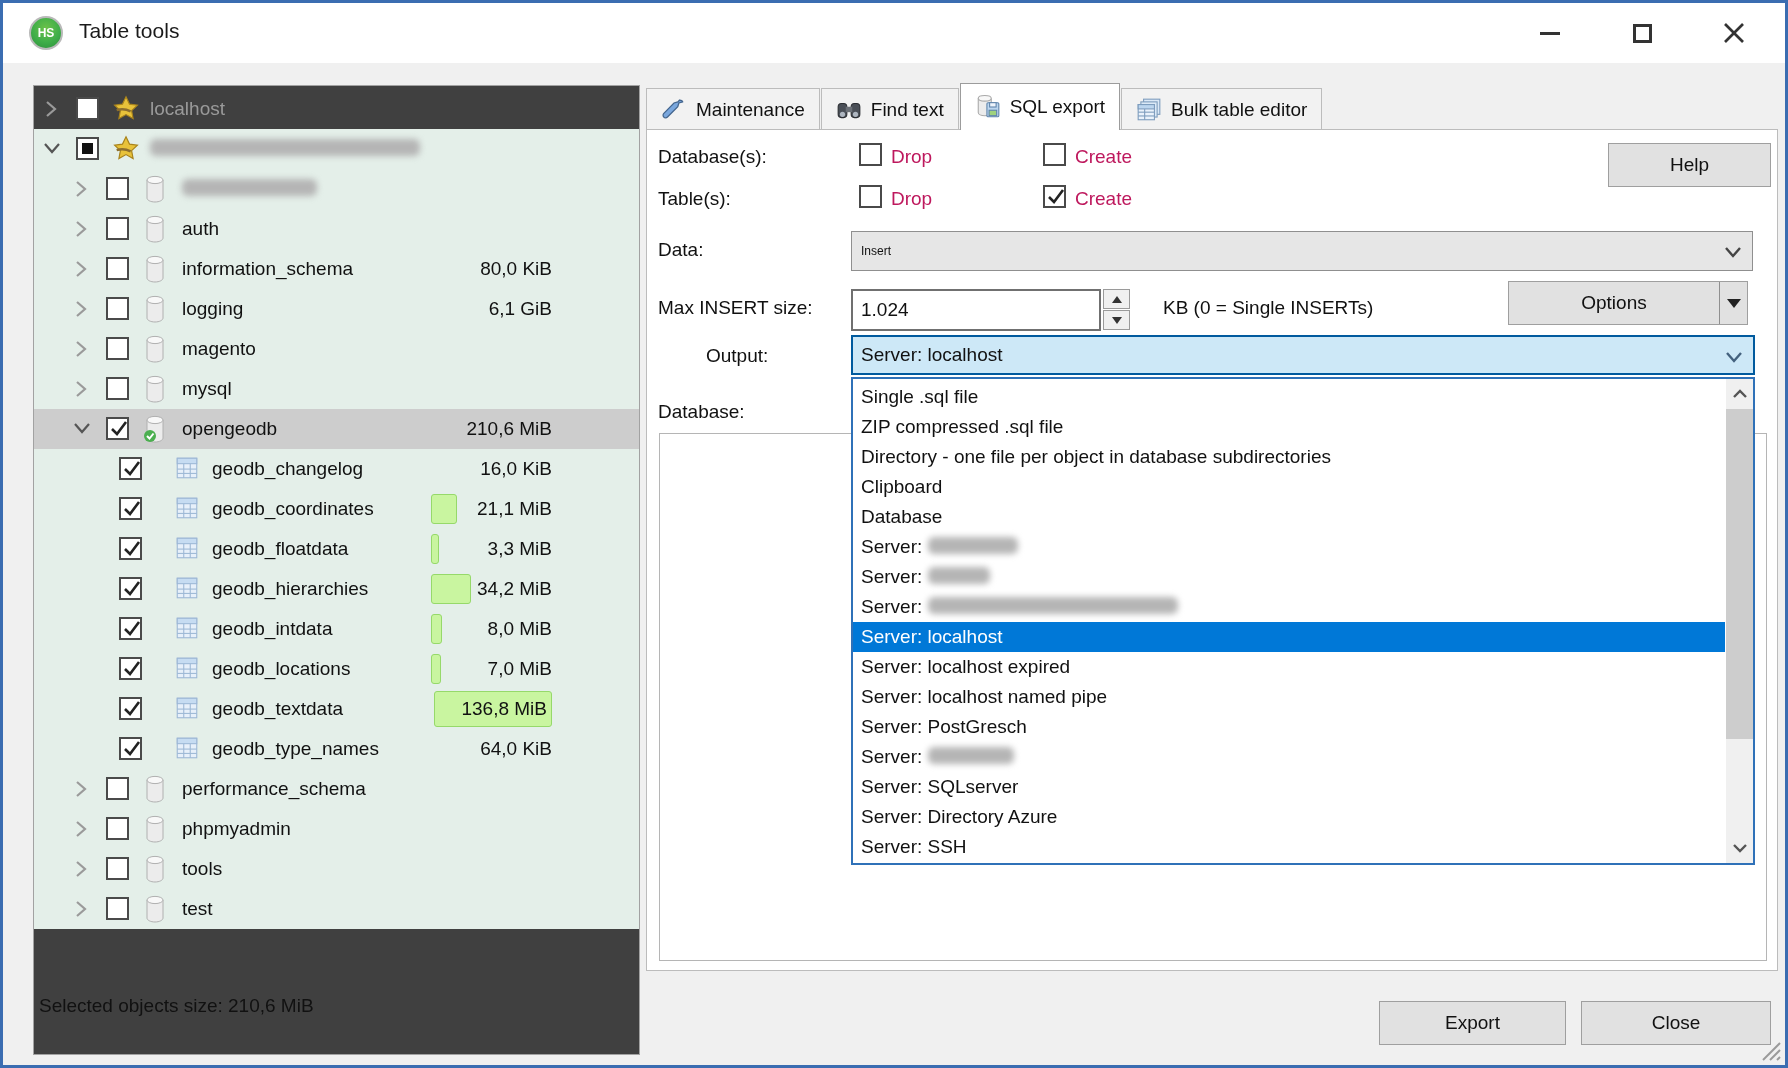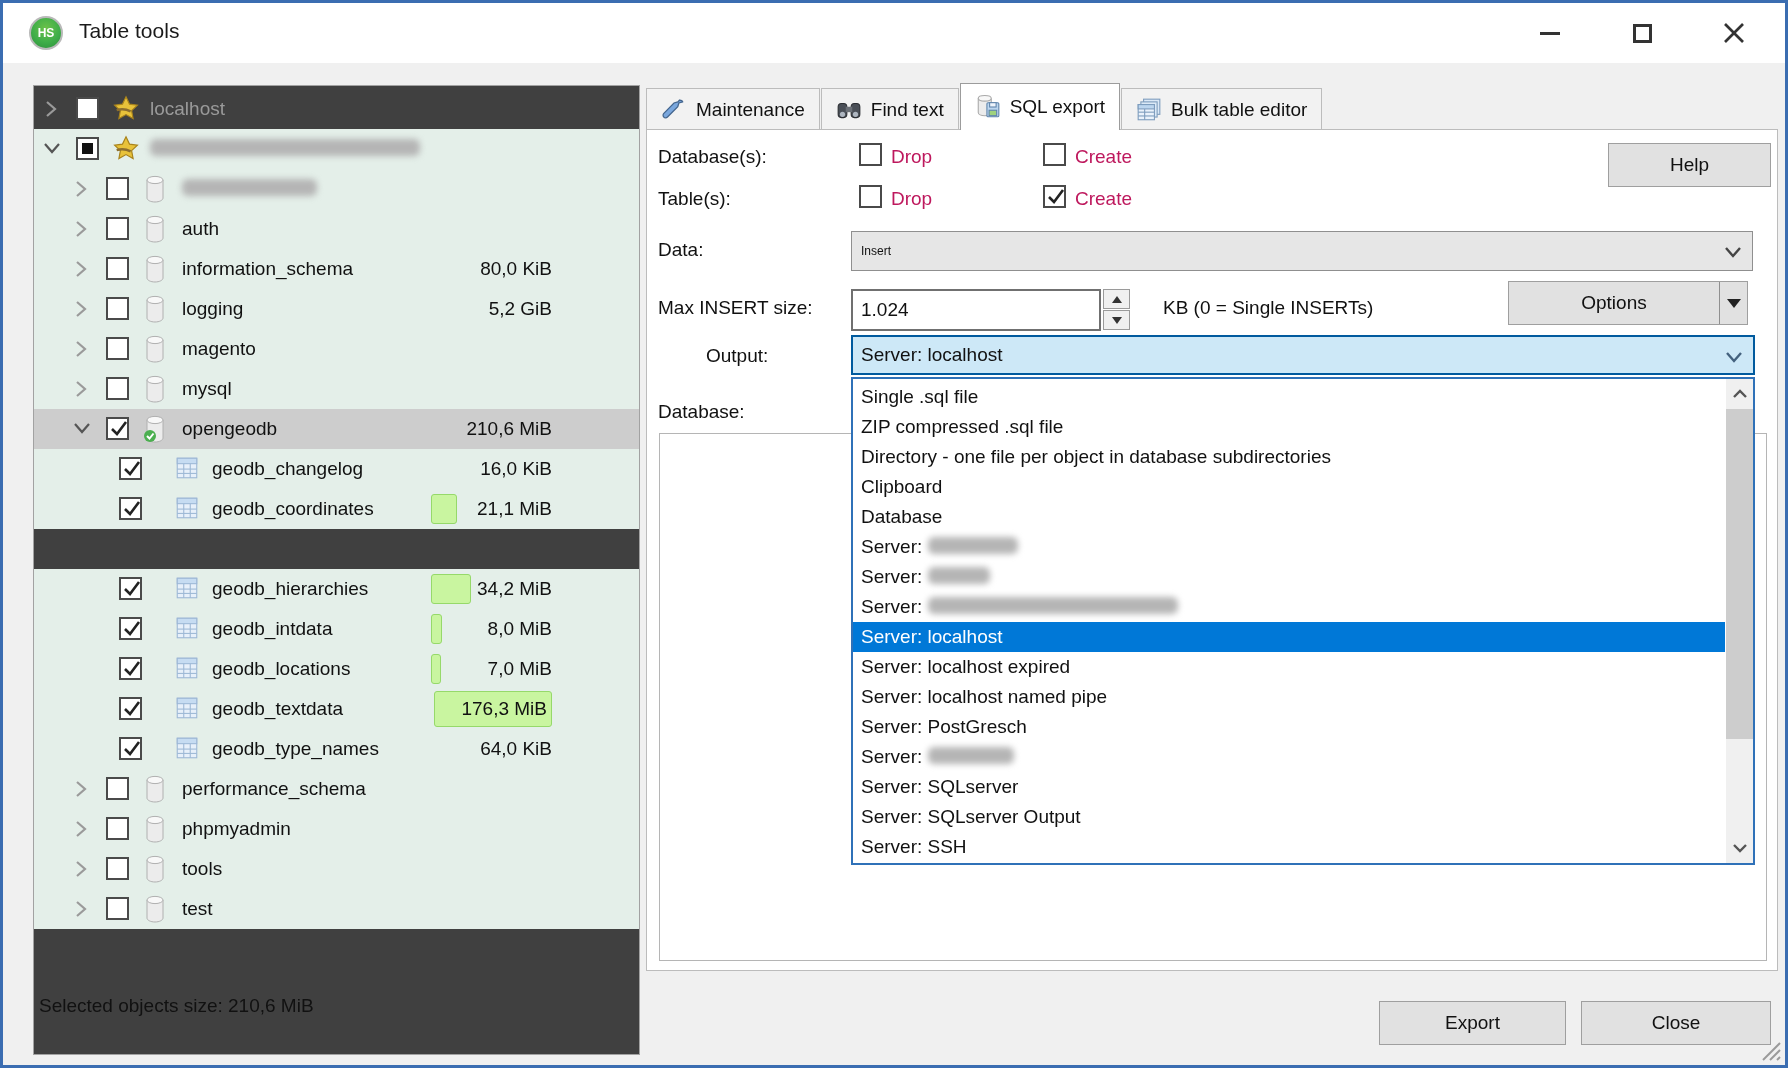--- a/index.html
+++ b/index.html
@@ -179,21 +179,21 @@
       <div class="tree-row mint" style="top: 203px;">
         <div class="chev" style="left: 38px;"><svg width="18" height="20" viewBox="0 0 18 20">
             <polyline points="5,3 13,10 5,17" fill="none" stroke="#9a9a9a" stroke-width="2.2"></polyline>
           </svg></div>
         <div class="cb" style="position: absolute; left: 72px; top: 8px;"></div>
         <div class="node-icon" style="left: 108px;"><svg width="26" height="28" viewBox="0 0 24 28">
             <path d="M4 5v18c0 2.2 3.6 4 8 4s8-1.8 8-4V5" fill="#ececec" stroke="#b0b0b0"></path>
             <ellipse cx="12" cy="5" rx="8" ry="3.6" fill="#f8f8f8" stroke="#b0b0b0"></ellipse>
           </svg></div>
         <div class="lbl" style="left: 148px;">logging</div>
-        <div class="size">5,2 GiB</div>
+        <div class="size">6,1 GiB</div>
       </div>
       <div class="tree-row mint" style="top: 243px;">
         <div class="chev" style="left: 38px;"><svg width="18" height="20" viewBox="0 0 18 20">
             <polyline points="5,3 13,10 5,17" fill="none" stroke="#9a9a9a" stroke-width="2.2"></polyline>
           </svg></div>
         <div class="cb" style="position: absolute; left: 72px; top: 8px;"></div>
         <div class="node-icon" style="left: 108px;"><svg width="26" height="28" viewBox="0 0 24 28">
             <path d="M4 5v18c0 2.2 3.6 4 8 4s8-1.8 8-4V5" fill="#ececec" stroke="#b0b0b0"></path>
             <ellipse cx="12" cy="5" rx="8" ry="3.6" fill="#f8f8f8" stroke="#b0b0b0"></ellipse>
           </svg></div>
@@ -256,20 +256,38 @@
             <rect x="3" y="3" width="18" height="5" fill="#c6dcf2" stroke="#9db8d6"></rect>
             <line x1="9" y1="8" x2="9" y2="21" stroke="#9db8d6"></line>
             <line x1="15" y1="8" x2="15" y2="21" stroke="#9db8d6"></line>
             <line x1="3" y1="13" x2="21" y2="13" stroke="#9db8d6"></line>
             <line x1="3" y1="17" x2="21" y2="17" stroke="#9db8d6"></line>
           </svg></div>
         <div class="lbl" style="left: 178px;">geodb_coordinates</div>
         <div class="bar" style="width: 26px;"></div>
         <div class="size">21,1 MiB</div>
       </div>
+      <div class="tree-row mint" style="top: 443px;">
+        <div class="cb checked" style="position: absolute; left: 85px; top: 8px;">
+          <svg width="24" height="24" viewBox="0 0 24 24">
+            <polyline points="5,12 10,17 19,5" fill="none" stroke="#222" stroke-width="2.6"></polyline>
+          </svg>
+        </div>
+        <div class="node-icon" style="left: 140px;"><svg width="26" height="26" viewBox="0 0 24 24">
+            <rect x="3" y="3" width="18" height="18" fill="#e7f0fa" stroke="#9db8d6"></rect>
+            <rect x="3" y="3" width="18" height="5" fill="#c6dcf2" stroke="#9db8d6"></rect>
+            <line x1="9" y1="8" x2="9" y2="21" stroke="#9db8d6"></line>
+            <line x1="15" y1="8" x2="15" y2="21" stroke="#9db8d6"></line>
+            <line x1="3" y1="13" x2="21" y2="13" stroke="#9db8d6"></line>
+            <line x1="3" y1="17" x2="21" y2="17" stroke="#9db8d6"></line>
+          </svg></div>
+        <div class="lbl" style="left: 178px;">geodb_floatdata</div>
+        <div class="bar" style="width: 8px;"></div>
+        <div class="size">3,3 MiB</div>
+      </div>
       <div class="tree-row mint" style="top: 483px;">
         <div class="cb checked" style="position: absolute; left: 85px; top: 8px;">
           <svg width="24" height="24" viewBox="0 0 24 24">
             <polyline points="5,12 10,17 19,5" fill="none" stroke="#222" stroke-width="2.6"></polyline>
           </svg>
         </div>
         <div class="node-icon" style="left: 140px;"><svg width="26" height="26" viewBox="0 0 24 24">
             <rect x="3" y="3" width="18" height="18" fill="#e7f0fa" stroke="#9db8d6"></rect>
             <rect x="3" y="3" width="18" height="5" fill="#c6dcf2" stroke="#9db8d6"></rect>
             <line x1="9" y1="8" x2="9" y2="21" stroke="#9db8d6"></line>
@@ -325,21 +343,21 @@
         </div>
         <div class="node-icon" style="left: 140px;"><svg width="26" height="26" viewBox="0 0 24 24">
             <rect x="3" y="3" width="18" height="18" fill="#e7f0fa" stroke="#9db8d6"></rect>
             <rect x="3" y="3" width="18" height="5" fill="#c6dcf2" stroke="#9db8d6"></rect>
             <line x1="9" y1="8" x2="9" y2="21" stroke="#9db8d6"></line>
             <line x1="15" y1="8" x2="15" y2="21" stroke="#9db8d6"></line>
             <line x1="3" y1="13" x2="21" y2="13" stroke="#9db8d6"></line>
             <line x1="3" y1="17" x2="21" y2="17" stroke="#9db8d6"></line>
           </svg></div>
         <div class="lbl" style="left: 178px;">geodb_textdata</div>
-        <div class="size full">176,3 MiB</div>
+        <div class="size full">136,8 MiB</div>
       </div>
       <div class="tree-row mint" style="top: 643px;">
         <div class="cb checked" style="position: absolute; left: 85px; top: 8px;">
           <svg width="24" height="24" viewBox="0 0 24 24">
             <polyline points="5,12 10,17 19,5" fill="none" stroke="#222" stroke-width="2.6"></polyline>
           </svg>
         </div>
         <div class="node-icon" style="left: 140px;"><svg width="26" height="26" viewBox="0 0 24 24">
             <rect x="3" y="3" width="18" height="18" fill="#e7f0fa" stroke="#9db8d6"></rect>
             <rect x="3" y="3" width="18" height="5" fill="#c6dcf2" stroke="#9db8d6"></rect>
@@ -516,21 +534,21 @@
       <div class="pop-item" style="top: 123px;">Database</div>
       <div class="pop-item" style="top: 153px;">Server: <span class="blur-blob" style="width: 90px;"></span></div>
       <div class="pop-item" style="top: 183px;">Server: <span class="blur-blob" style="width: 62px;"></span></div>
       <div class="pop-item" style="top: 213px;">Server: <span class="blur-blob" style="width: 250px;"></span></div>
       <div class="pop-item sel" style="top: 243px;">Server: localhost</div>
       <div class="pop-item" style="top: 273px;">Server: localhost expired</div>
       <div class="pop-item" style="top: 303px;">Server: localhost named pipe</div>
       <div class="pop-item" style="top: 333px;">Server: PostGresch</div>
       <div class="pop-item" style="top: 363px;">Server: <span class="blur-blob" style="width: 86px;"></span></div>
       <div class="pop-item" style="top: 393px;">Server: SQLserver</div>
-      <div class="pop-item" style="top: 423px;">Server: SQLserver Output</div>
+      <div class="pop-item" style="top: 423px;">Server: Directory Azure</div>
       <div class="pop-item" style="top: 453px;">Server: SSH</div>
     </div>
 
   <div id="status-text">Selected objects size: 210,6 MiB</div>
   <div class="btn" id="export-btn">Export</div>
   <div class="btn" id="close-btn">Close</div>
   <svg id="resize-grip" width="22" height="22" viewBox="0 0 22 22">
     <line x1="4" y1="21" x2="21" y2="4" stroke="#9a9a9a" stroke-width="2"></line>
     <line x1="11" y1="21" x2="21" y2="11" stroke="#9a9a9a" stroke-width="2"></line>
     <line x1="18" y1="21" x2="21" y2="18" stroke="#9a9a9a" stroke-width="2"></line>

